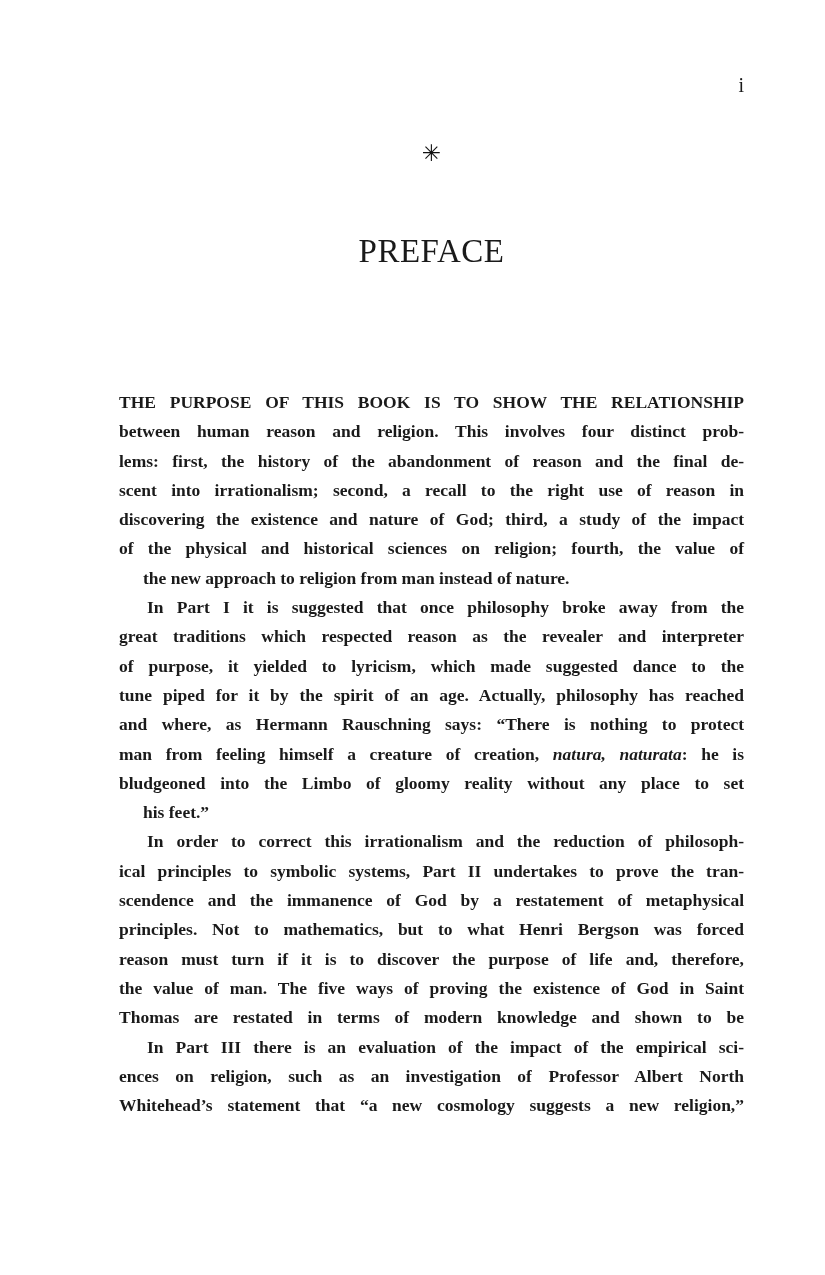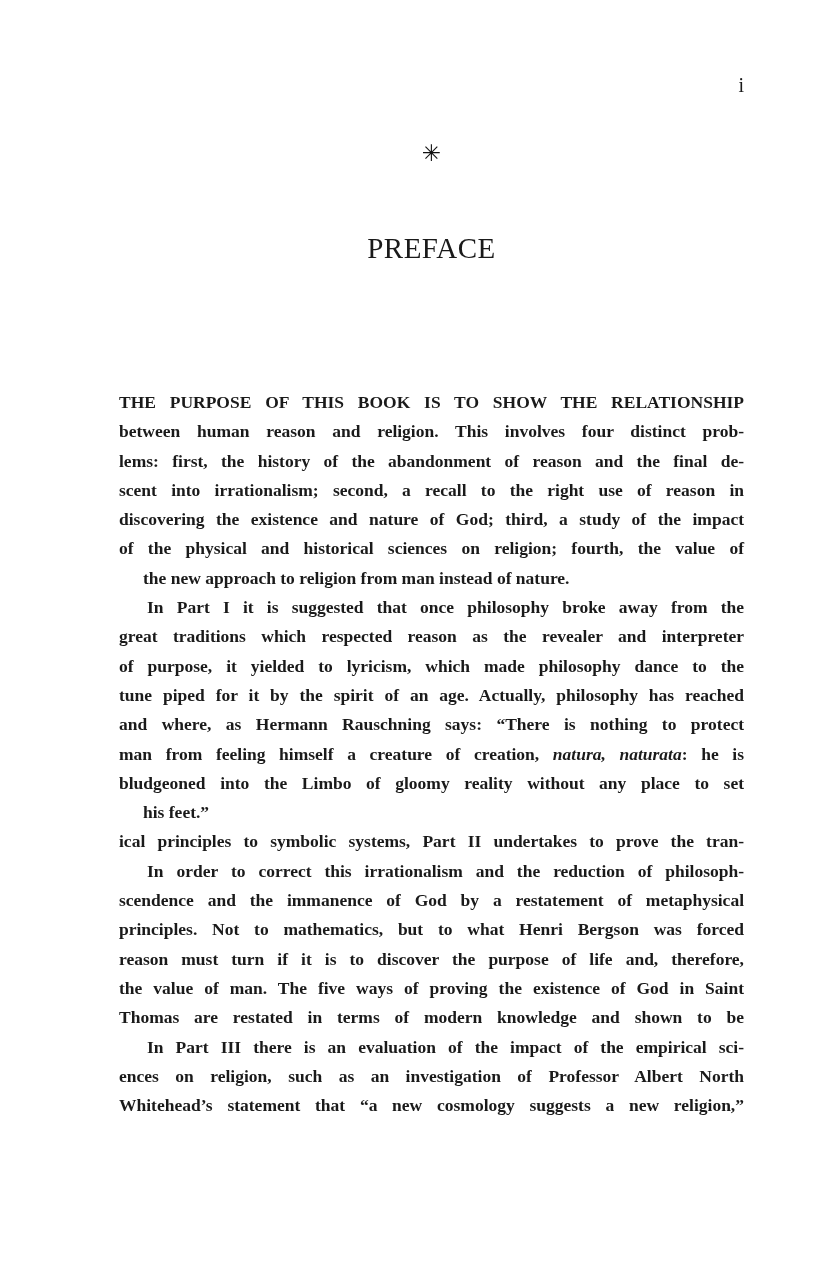--- a/index.html
+++ b/index.html
@@ -32,21 +32,21 @@
     font-size: 23px;
     line-height: 1;
     color: #111111;
   }
   .heading {
     position: absolute;
     top: 233px;
     left: 119px;
     width: 625px;
     text-align: center;
-    font-size: 29px;
+    font-size: 33px;
     line-height: 1.1;
     letter-spacing: 0.5px;
     font-weight: normal;
     margin: 0;
   }
   .body-text {
     position: absolute;
     top: 388px;
     left: 119px;
     width: 625px;
@@ -81,30 +81,30 @@
         <div class="line"><span>between human reason and religion. This involves four distinct prob-</span></div>
         <div class="line"><span>lems: first, the history of the abandonment of reason and the final de-</span></div>
         <div class="line"><span>scent into irrationalism; second, a recall to the right use of reason in</span></div>
         <div class="line"><span>discovering the existence and nature of God; third, a study of the impact</span></div>
         <div class="line"><span>of the physical and historical sciences on religion; fourth, the value of</span></div>
         <div class="line last"><span>the new approach to religion from man instead of nature.</span></div>
       </div>
       <div class="para">
         <div class="line indent"><span>In Part I it is suggested that once philosophy broke away from the</span></div>
         <div class="line"><span>great traditions which respected reason as the revealer and interpreter</span></div>
-        <div class="line"><span>of purpose, it yielded to lyricism, which made philosophy dance to the</span></div>
+        <div class="line"><span>of purpose, it yielded to lyricism, which made suggested dance to the</span></div>
         <div class="line"><span>tune piped for it by the spirit of an age. Actually, philosophy has reached</span></div>
         <div class="line"><span>and where, as Hermann Rauschning says: “There is nothing to protect</span></div>
         <div class="line"><span>man from feeling himself a creature of creation, </span><span class="it">natura, naturata</span><span>: he is</span></div>
         <div class="line"><span>bludgeoned into the Limbo of gloomy reality without any place to set</span></div>
         <div class="line last"><span>his feet.”</span></div>
       </div>
       <div class="para">
+        <div class="line indent"><span>In order to correct this irrationalism and the reduction of philosoph-</span></div>
         <div class="line"><span>ical principles to symbolic systems, Part II undertakes to prove the tran-</span></div>
-        <div class="line indent"><span>In order to correct this irrationalism and the reduction of philosoph-</span></div>
         <div class="line"><span>scendence and the immanence of God by a restatement of metaphysical</span></div>
         <div class="line"><span>principles. Not to mathematics, but to what Henri Bergson was forced</span></div>
         <div class="line"><span>reason must turn if it is to discover the purpose of life and, therefore,</span></div>
         <div class="line"><span>the value of man. The five ways of proving the existence of God in Saint</span></div>
         <div class="line"><span>Thomas are restated in terms of modern knowledge and shown to be</span></div>
       </div>
       <div class="para">
         <div class="line indent"><span>In Part III there is an evaluation of the impact of the empirical sci-</span></div>
         <div class="line"><span>ences on religion, such as an investigation of Professor Albert North</span></div>
         <div class="line"><span>Whitehead’s statement that “a new cosmology suggests a new religion,”</span></div>

